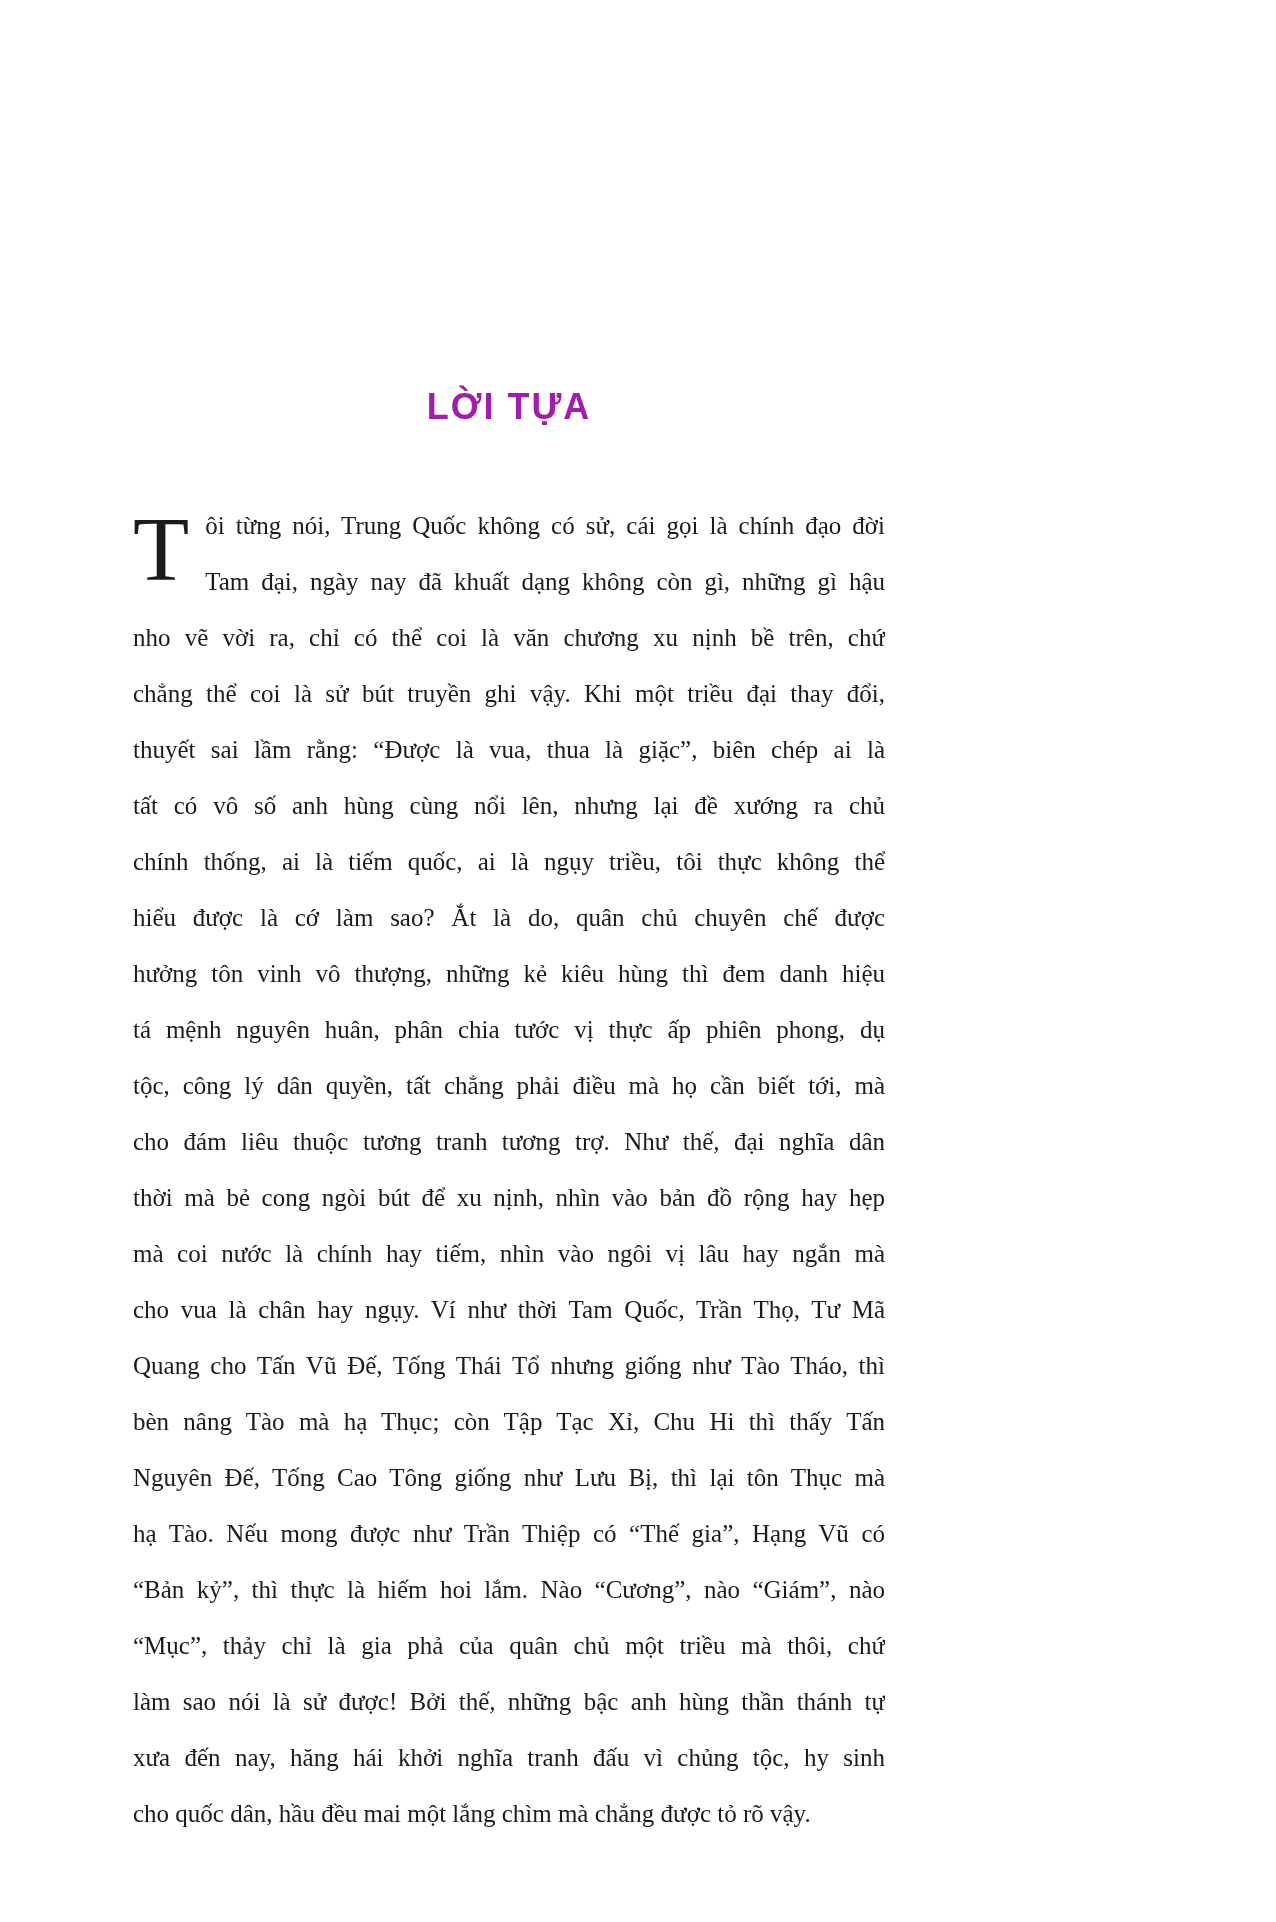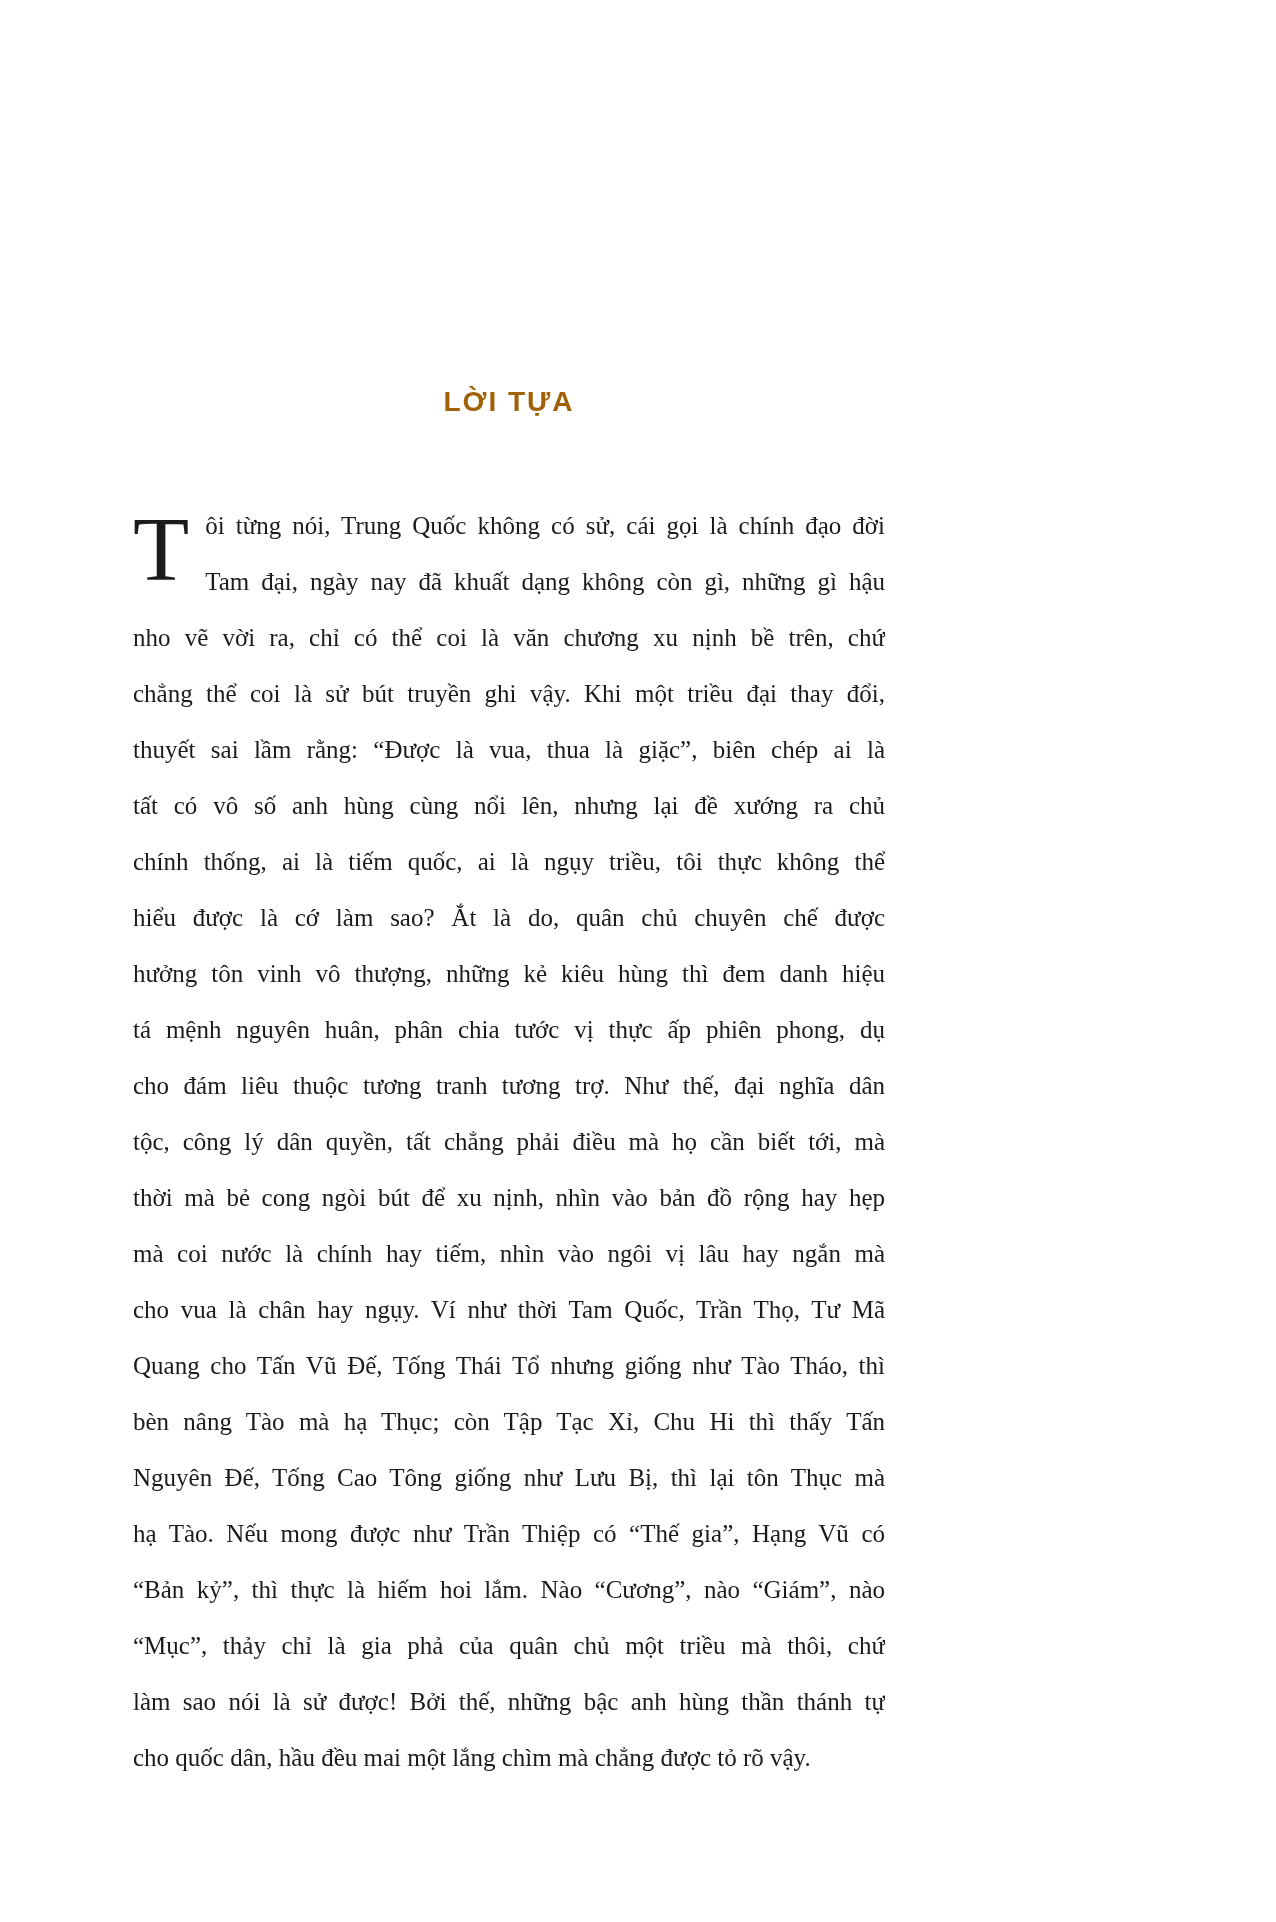--- a/index.html
+++ b/index.html
@@ -22,23 +22,23 @@
   }
   .title {
     position: absolute;
     top: 386px;
     left: 133px;
     width: 752px;
     margin: 0;
     text-align: center;
     font-family: "Liberation Sans", sans-serif;
     font-weight: 700;
-    font-size: 28px;
+    font-size: 36px;
     letter-spacing: 2px;
-    color: #a16207;
+    color: #a21caf;
   }
   .body-block {
     position: absolute;
     top: 498px;
     left: 133px;
     width: 752px;
     font-size: 25px;
     line-height: 56px;
     color: #1b1b1b;
   }
@@ -76,28 +76,29 @@
         <div class="text-line">ôi từng nói, Trung Quốc không có sử, cái gọi là chính đạo đời</div>
         <div class="text-line">Tam đại, ngày nay đã khuất dạng không còn gì, những gì hậu</div>
         <div class="text-line">nho vẽ vời ra, chỉ có thể coi là văn chương xu nịnh bề trên, chứ</div>
         <div class="text-line">chẳng thể coi là sử bút truyền ghi vậy. Khi một triều đại thay đổi,</div>
         <div class="text-line">thuyết sai lầm rằng: “Được là vua, thua là giặc”, biên chép ai là</div>
         <div class="text-line">tất có vô số anh hùng cùng nổi lên, nhưng lại đề xướng ra chủ</div>
         <div class="text-line">chính thống, ai là tiếm quốc, ai là ngụy triều, tôi thực không thể</div>
         <div class="text-line">hiểu được là cớ làm sao? Ắt là do, quân chủ chuyên chế được</div>
         <div class="text-line">hưởng tôn vinh vô thượng, những kẻ kiêu hùng thì đem danh hiệu</div>
         <div class="text-line">tá mệnh nguyên huân, phân chia tước vị thực ấp phiên phong, dụ</div>
+        <div class="text-line">tộc, công lý dân quyền, tất chẳng phải điều mà họ cần biết tới, mà</div>
         <div class="text-line">cho đám liêu thuộc tương tranh tương trợ. Như thế, đại nghĩa dân</div>
-        <div class="text-line">tộc, công lý dân quyền, tất chẳng phải điều mà họ cần biết tới, mà</div>
         <div class="text-line">thời mà bẻ cong ngòi bút để xu nịnh, nhìn vào bản đồ rộng hay hẹp</div>
         <div class="text-line">mà coi nước là chính hay tiếm, nhìn vào ngôi vị lâu hay ngắn mà</div>
         <div class="text-line">cho vua là chân hay ngụy. Ví như thời Tam Quốc, Trần Thọ, Tư Mã</div>
         <div class="text-line">Quang cho Tấn Vũ Đế, Tống Thái Tổ nhưng giống như Tào Tháo, thì</div>
         <div class="text-line">bèn nâng Tào mà hạ Thục; còn Tập Tạc Xỉ, Chu Hi thì thấy Tấn</div>
         <div class="text-line">Nguyên Đế, Tống Cao Tông giống như Lưu Bị, thì lại tôn Thục mà</div>
         <div class="text-line">hạ Tào. Nếu mong được như Trần Thiệp có “Thế gia”, Hạng Vũ có</div>
         <div class="text-line">“Bản kỷ”, thì thực là hiếm hoi lắm. Nào “Cương”, nào “Giám”, nào</div>
         <div class="text-line">“Mục”, thảy chỉ là gia phả của quân chủ một triều mà thôi, chứ</div>
         <div class="text-line">làm sao nói là sử được! Bởi thế, những bậc anh hùng thần thánh tự</div>
+        <div class="text-line">xưa đến nay, hăng hái khởi nghĩa tranh đấu vì chủng tộc, hy sinh</div>
         <div class="text-line last">cho quốc dân, hầu đều mai một lắng chìm mà chẳng được tỏ rõ vậy.</div>
       </div>
   </div>
 </div>
 
 </body></html>

